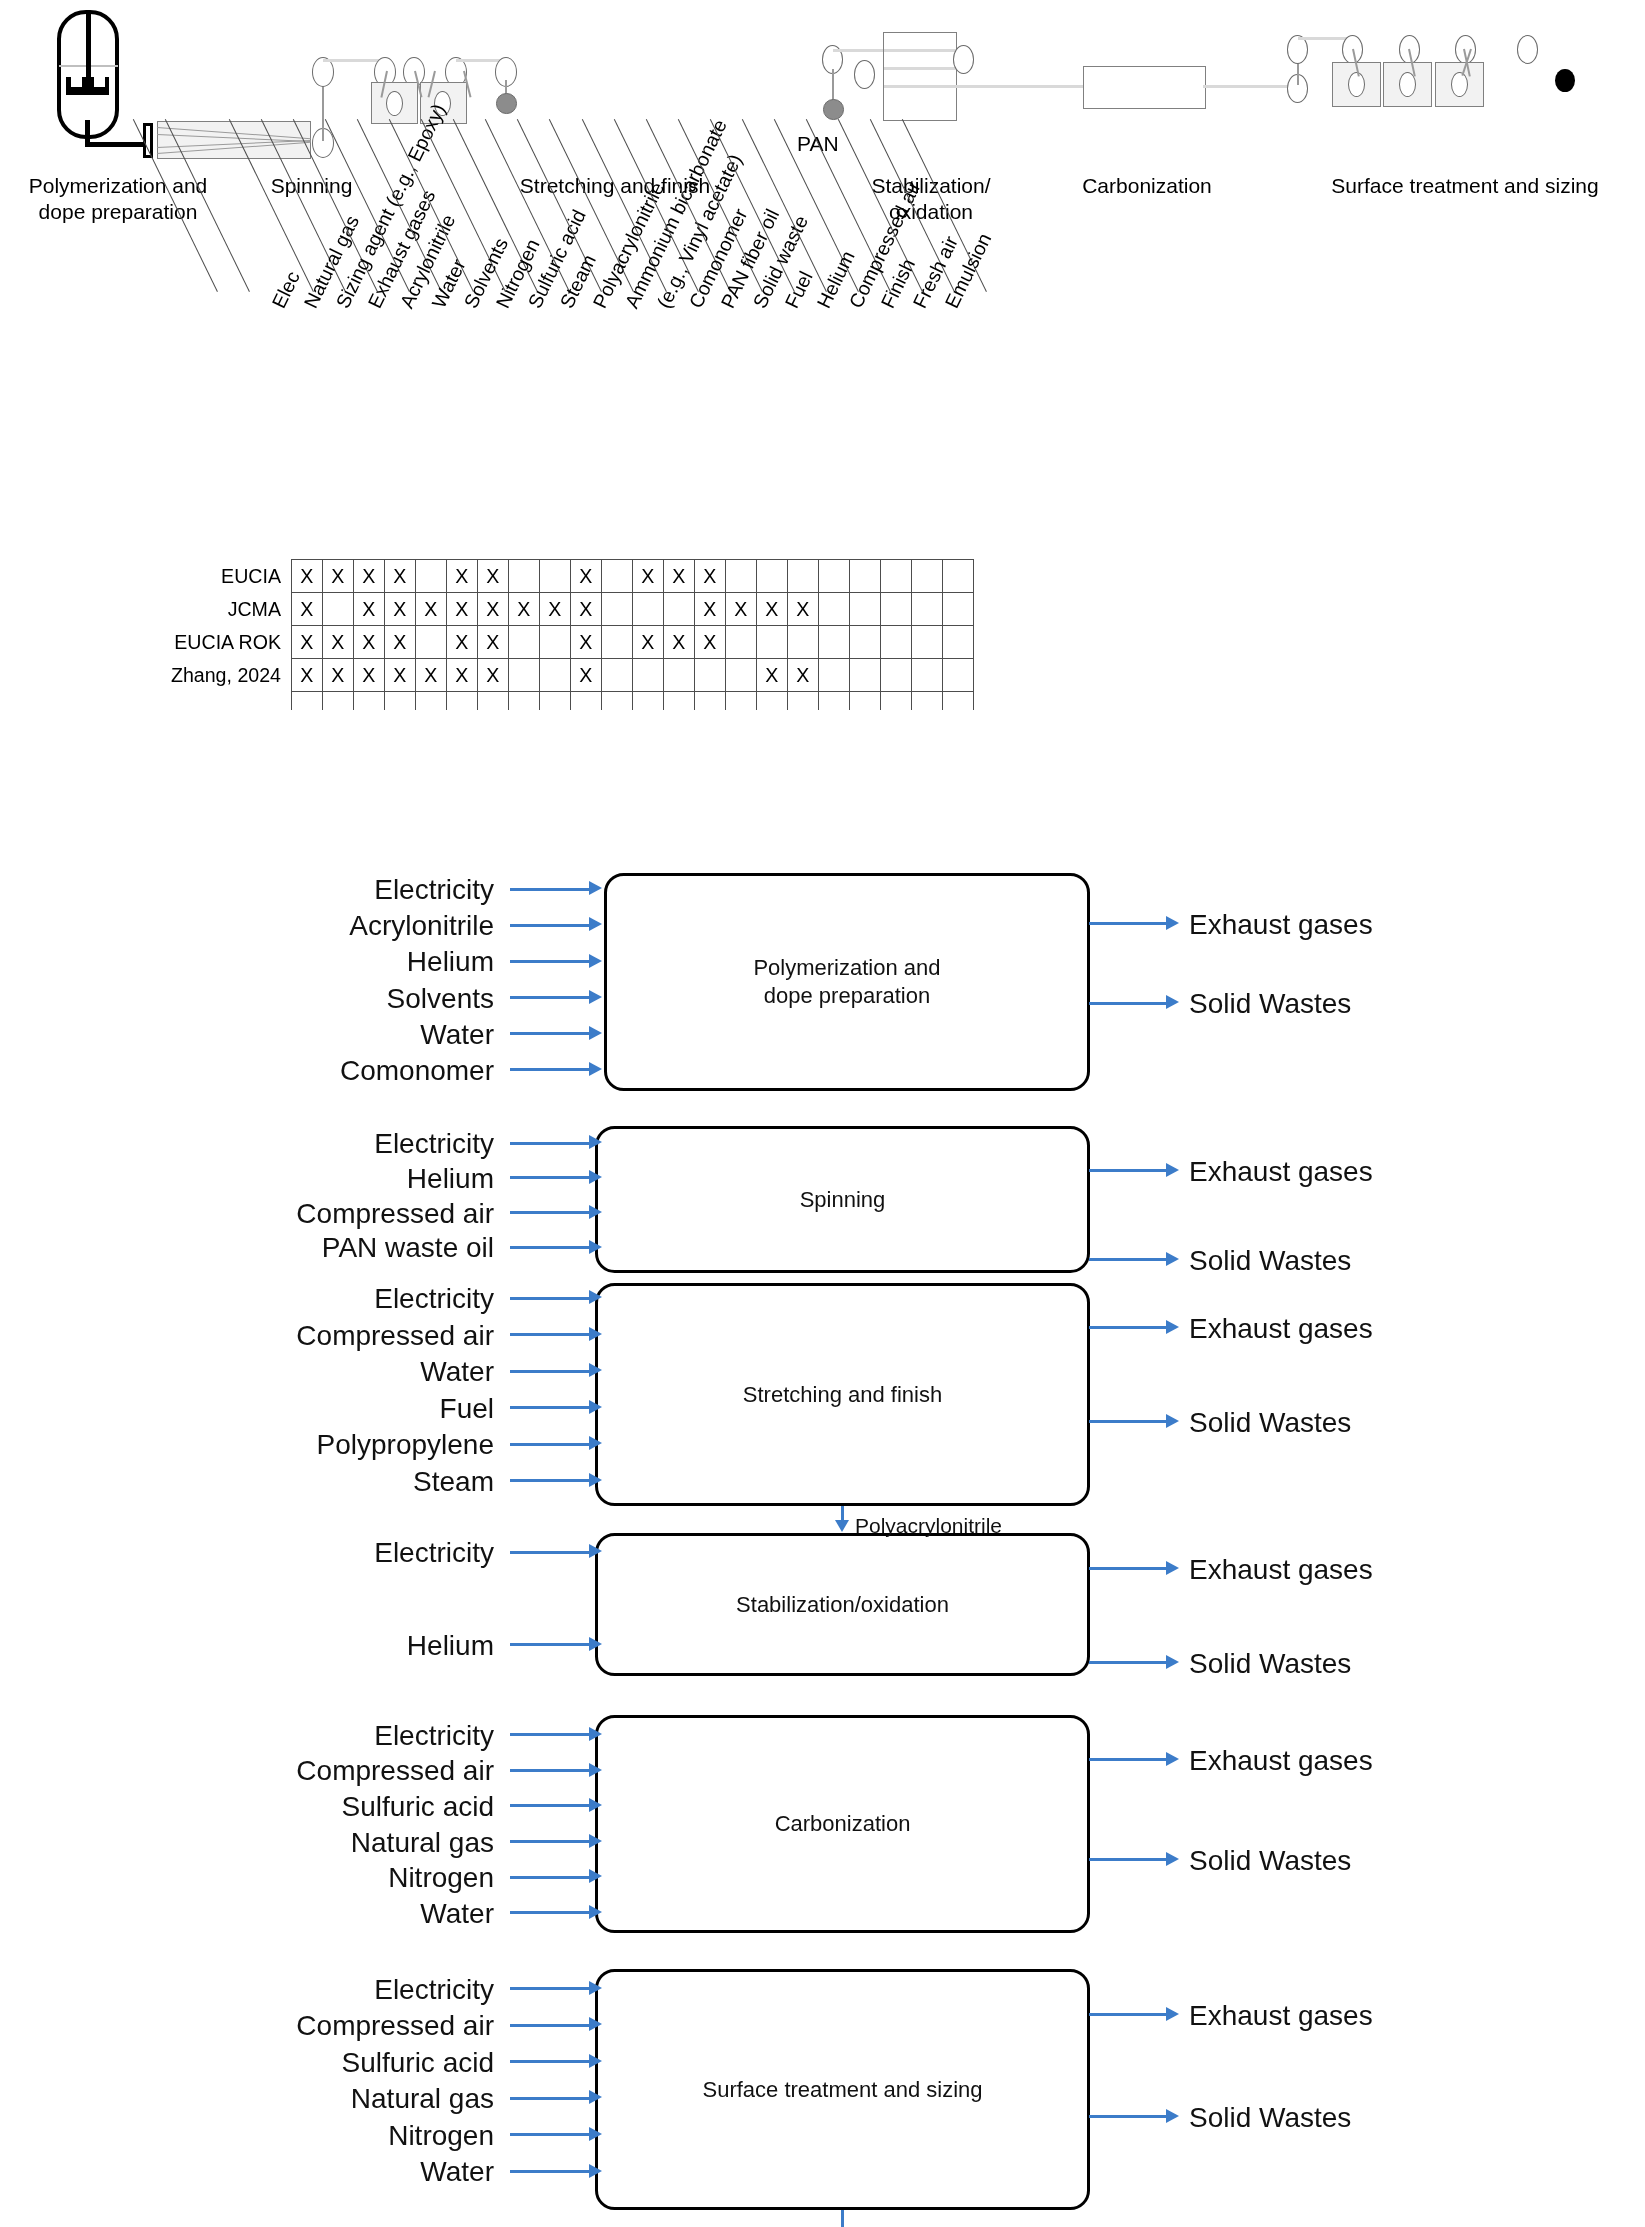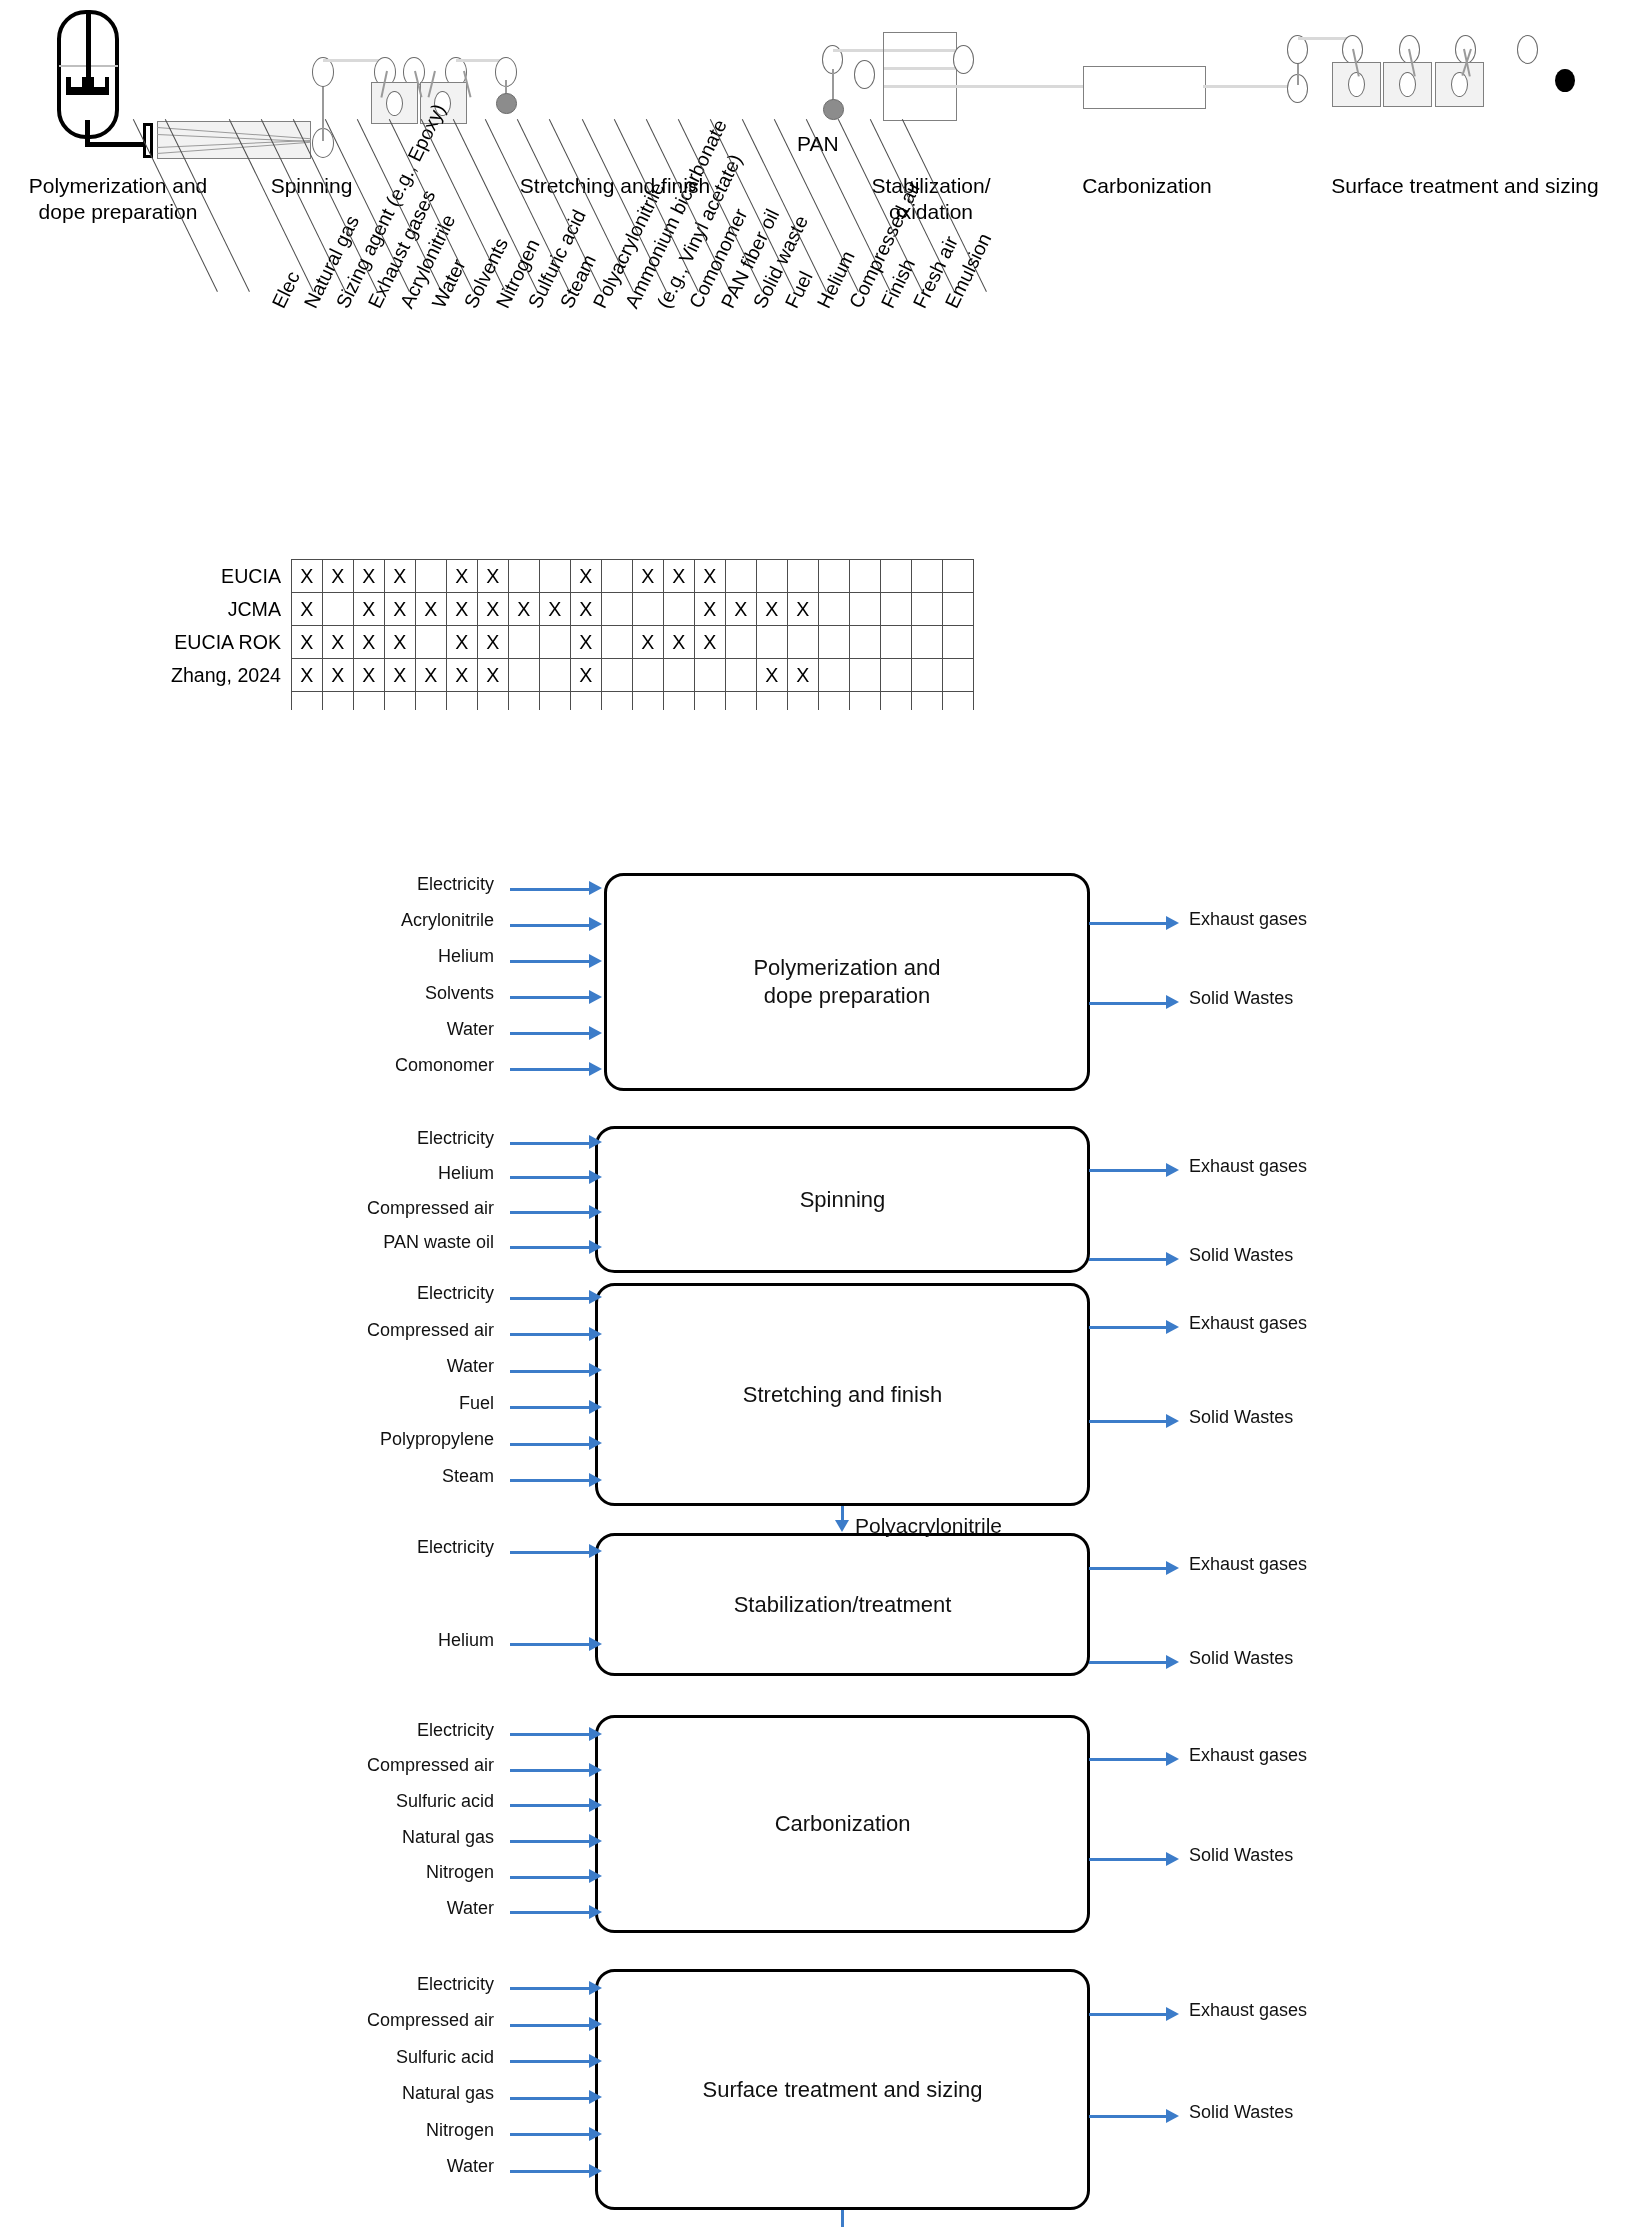--- a/index.html
+++ b/index.html
@@ -44,21 +44,21 @@
   table.cmp tr.spacer td.rowhdr{border:none;}
   table.cmp td.cell{width:30px;}
   
   #flow-diagram{position:absolute;left:0;top:860px;width:1645px;height:1456px;}
   .proc-box{
     position:absolute;border:3.1px solid #000;border-radius:19.6px;background:#fff;
     display:flex;align-items:center;justify-content:center;text-align:center;
     font-size:22px;line-height:1.25;color:#111;box-sizing:border-box;padding:0 13.4px;
   }
   .in-label,.out-label{
-    position:absolute;font-size:18px;color:#111;white-space:nowrap;
+    position:absolute;font-size:28px;color:#111;white-space:nowrap;
   }
   .in-label{text-align:right;}
   .out-label{text-align:left;}
   .arrow-h{position:absolute;height:2.7px;background:#3c7cc9;}
   .arrow-head-r{
     position:absolute;width:0;height:0;
     border-top:7.6px solid transparent;border-bottom:7.6px solid transparent;
     border-left:13.4px solid #3c7cc9;
   }
   .arrow-v{position:absolute;width:2.7px;background:#3c7cc9;}
@@ -431,21 +431,21 @@
     <div class="in-label" style="left: 249px; width: 245px; top: 606px;">Steam</div>
     <div class="arrow-h" style="left: 510px; width: 80px; top: 619px;"></div>
     <div class="arrow-head-r" style="left: 589px; top: 613px;"></div>
     <div class="arrow-h" style="left: 1089px; width: 78px; top: 466px;"></div>
     <div class="arrow-head-r" style="left: 1166px; top: 460px;"></div>
     <div class="out-label" style="left: 1189px; top: 453px;">Exhaust gases</div>
     <div class="arrow-h" style="left: 1089px; width: 78px; top: 560px;"></div>
     <div class="arrow-head-r" style="left: 1166px; top: 554px;"></div>
     <div class="out-label" style="left: 1189px; top: 547px;">Solid Wastes</div>
     <div class="proc-box" style="left: 595px; top: 673px; width: 495px; height: 143px;">
-      <div style="white-space: pre-line;">Stabilization/treatment</div>
+      <div style="white-space: pre-line;">Stabilization/oxidation</div>
     </div>
     <div class="in-label" style="left: 249px; width: 245px; top: 677px;">Electricity</div>
     <div class="arrow-h" style="left: 510px; width: 80px; top: 691px;"></div>
     <div class="arrow-head-r" style="left: 589px; top: 684px;"></div>
     <div class="in-label" style="left: 249px; width: 245px; top: 770px;">Helium</div>
     <div class="arrow-h" style="left: 510px; width: 80px; top: 783px;"></div>
     <div class="arrow-head-r" style="left: 589px; top: 777px;"></div>
     <div class="arrow-h" style="left: 1089px; width: 78px; top: 707px;"></div>
     <div class="arrow-head-r" style="left: 1166px; top: 701px;"></div>
     <div class="out-label" style="left: 1189px; top: 694px;">Exhaust gases</div>

